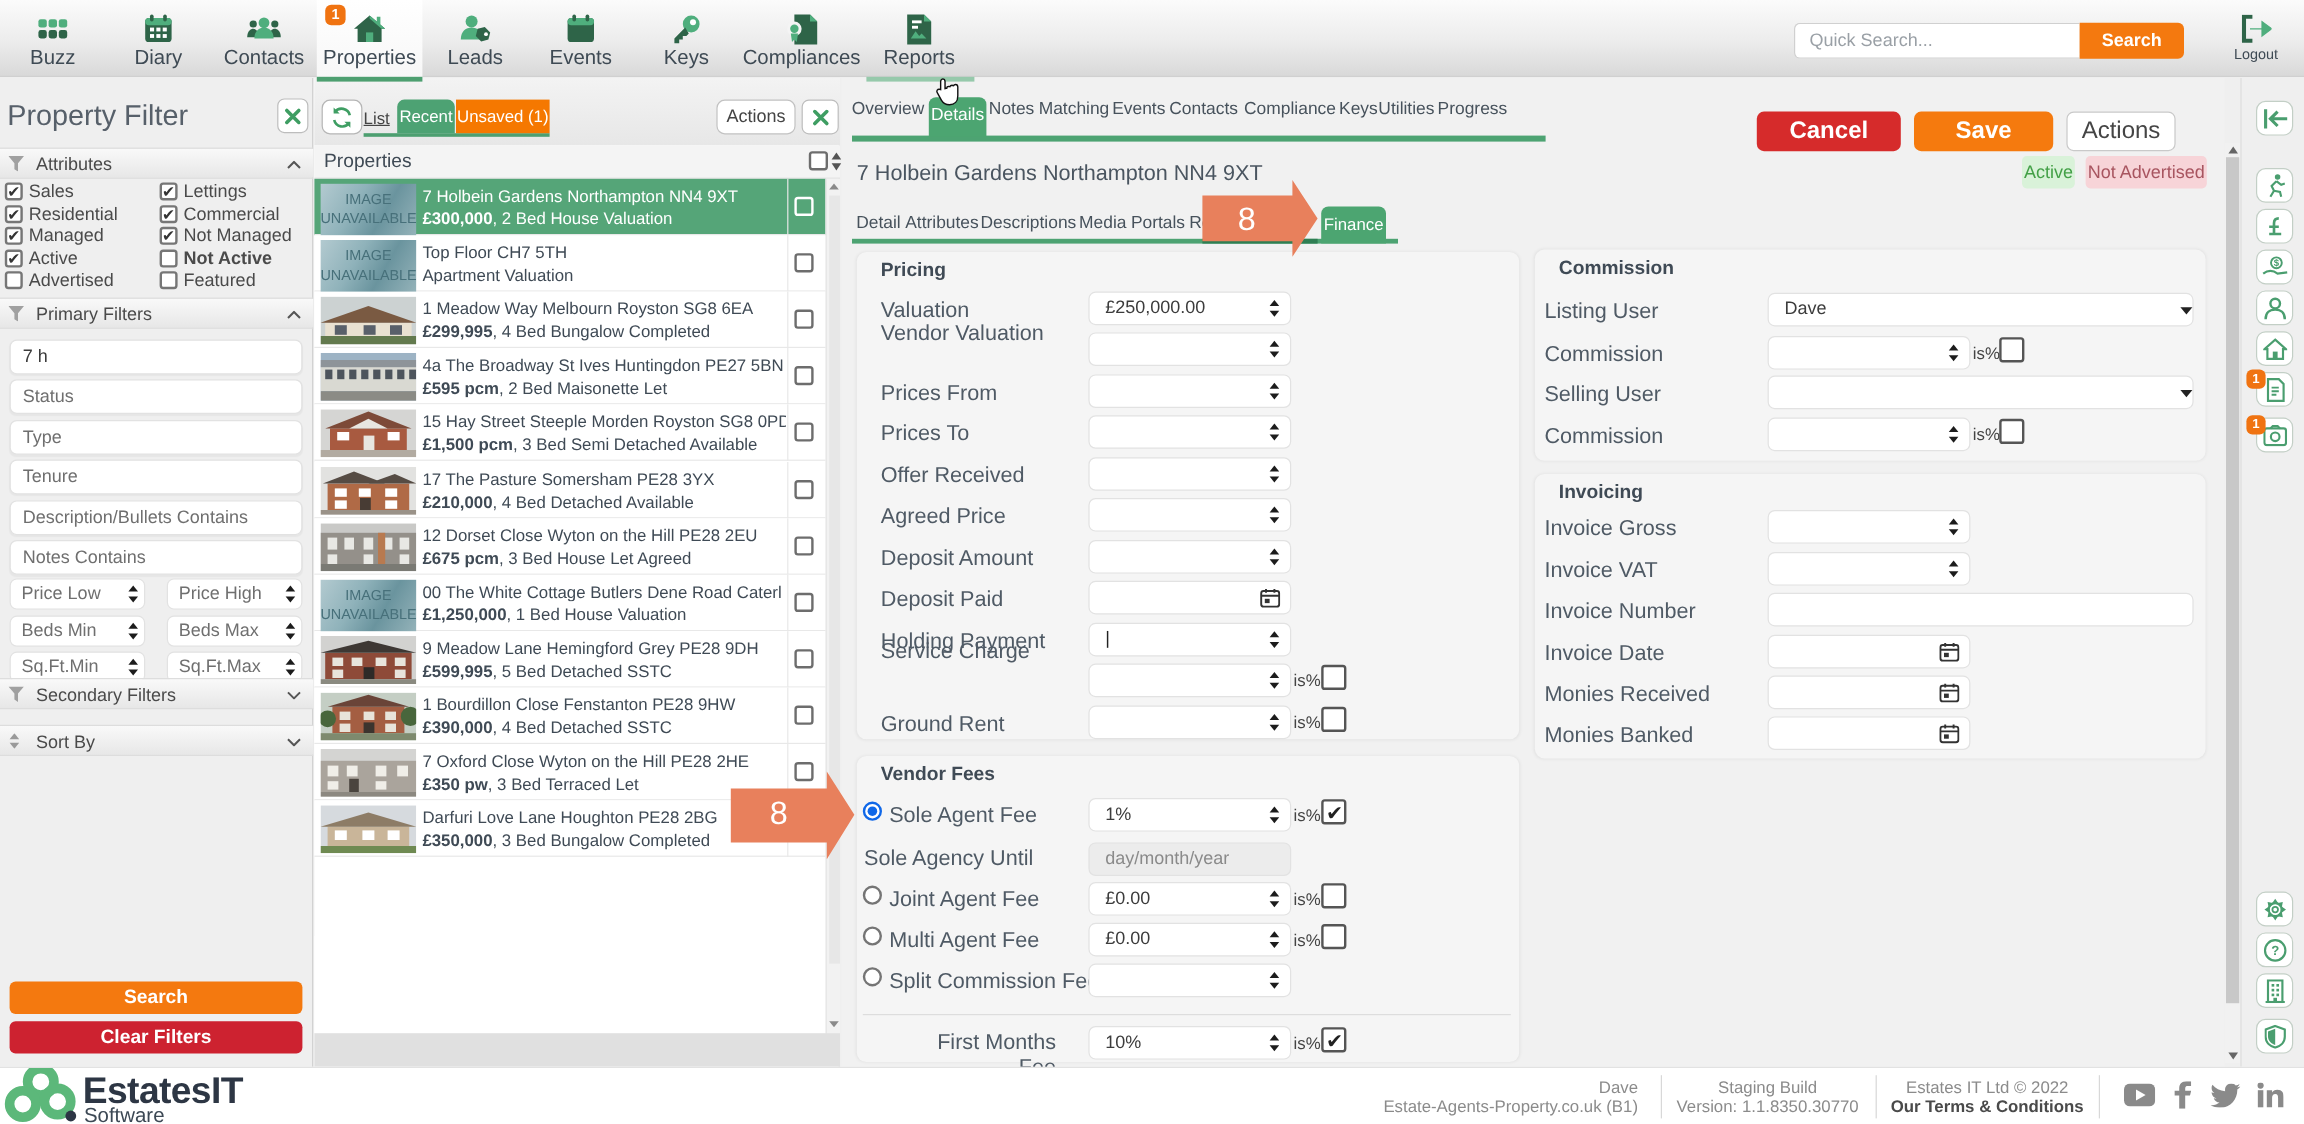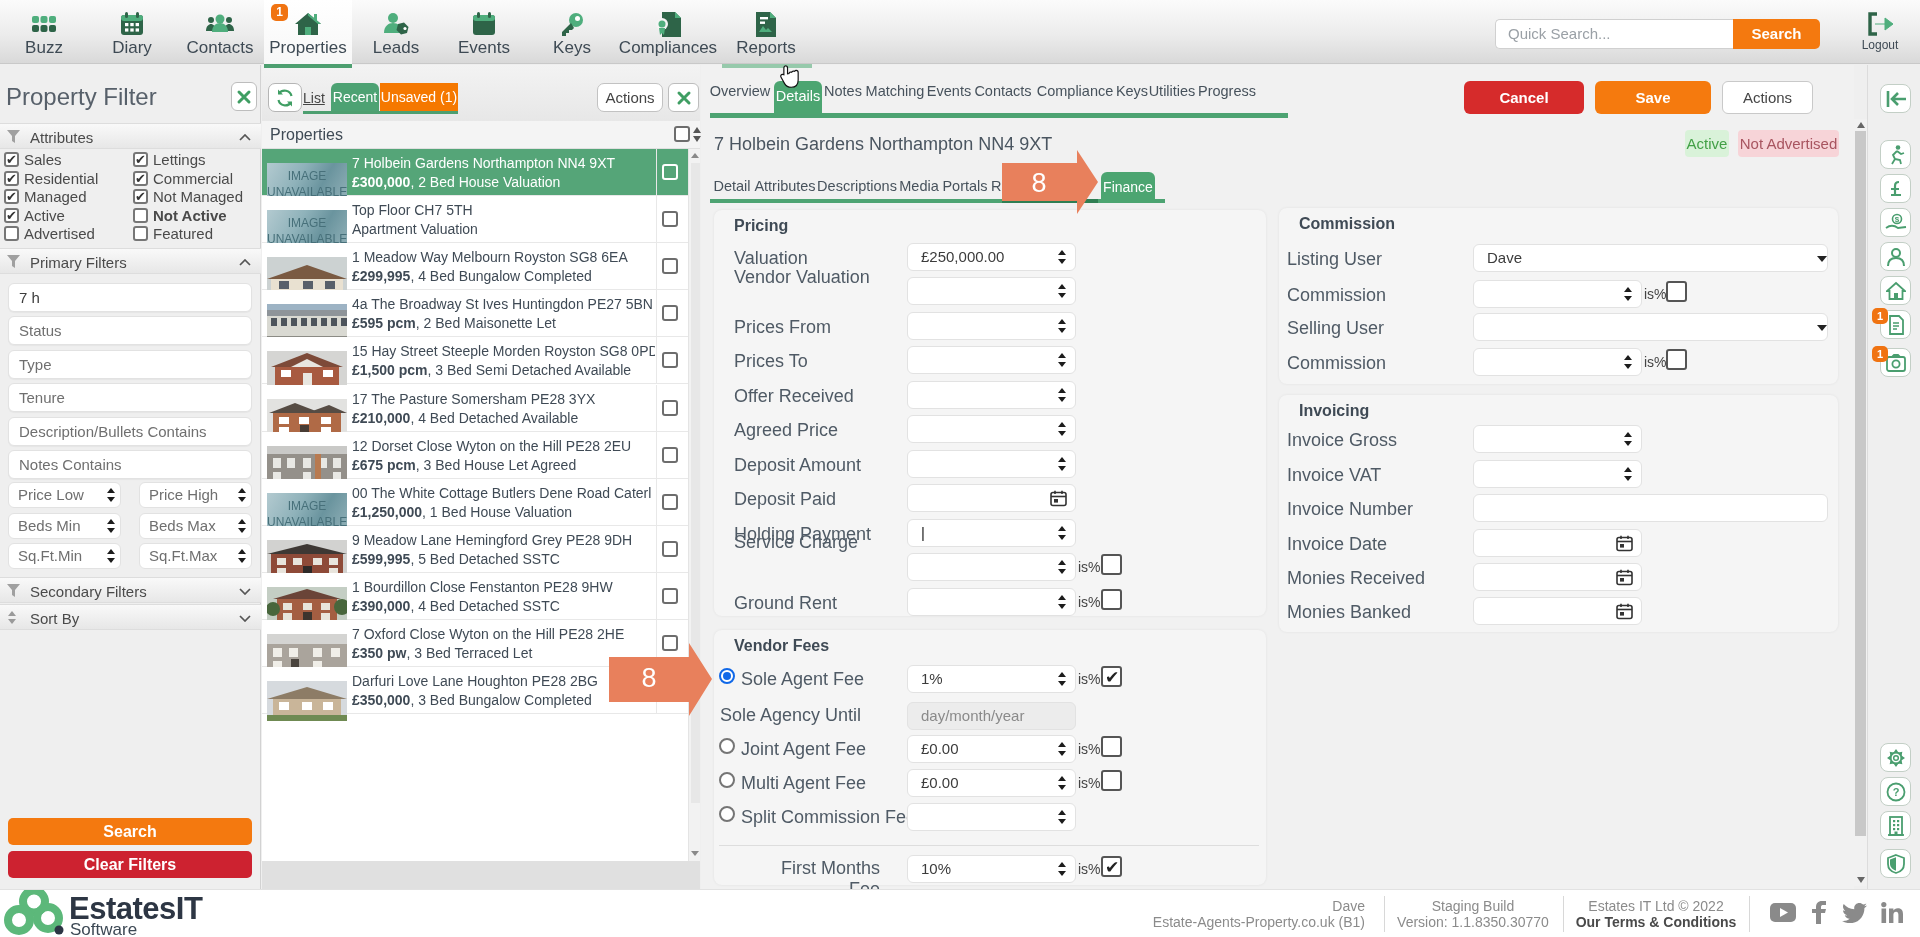--- a/index.html
+++ b/index.html
@@ -52,38 +52,38 @@
 #unsavedtab { position:absolute; left:118px; top:18px; width:78px; height:28px; background:#f57800; color:#fff; font-size:14px; text-align:center; line-height:28px; white-space:nowrap; }
 #mid-actions { position:absolute; left:335px; top:18px; width:66px; height:29px; background:#fff; border:1px solid #c2c2c2; border-radius:7px; font-size:15px; color:#444; text-align:center; line-height:27px; }
 #mid-x { position:absolute; left:406px; top:18px; width:31px; height:29px; }
 #listhead { position:absolute; left:0; top:56px; width:438px; height:28px; background:#f4f4f4; border-bottom:1px solid #e0e0e0; }
 #listhead .t { position:absolute; left:8px; top:5px; font-size:16px; color:#3f4a55; }
 #listhead .cb2 { left:412px; top:5px; }
 .cb2 { position:absolute; width:16px; height:16px; background:#fff; border:2px solid #6d6d6d; border-radius:3px; }
 #listrows { position:absolute; left:0; top:84px; width:426px; }
 .prow { position:absolute; left:0; width:426px; height:47px; border-bottom:1px solid #e8e8e8; background:#fff; }
 .prow.sel { background:#55a578; }
-.prow .thumb { position:absolute; left:5px; top:14px; width:80px; height:56px; overflow:hidden; }
+.prow .thumb { position:absolute; left:5px; top:4px; width:80px; height:56px; overflow:hidden; }
 .prow .l1 { position:absolute; left:90px; top:6px; font-size:14px; color:#3f4a55; white-space:nowrap; overflow:hidden; width:303px;}
 .prow .l2 { position:absolute; left:90px; top:25px; font-size:14px; color:#3f4a55; white-space:nowrap; overflow:hidden; width:303px; }
 .prow.sel .l1, .prow.sel .l2 { color:#fff; }
 .prow .cb2 { left:400px; top:15px; }
 .prow .vline { position:absolute; left:394px; top:0; width:1px; height:47px; background:#e8e8e8; }
 .unav { width:100%; height:100%; background:linear-gradient(120deg,#b3cad0,#8fb2ba 35%,#6a949e 60%,#9db9bf); color:#47707a; text-align:center; font-size:12px; line-height:1.35; padding-top:5px; }
 #vscroll { position:absolute; left:426px; top:84px; width:12px; height:727px; background:#f2f2f2; border-left:1px solid #e4e4e4; }
 #vscroll .thumb { position:absolute; left:2px; top:14px; width:9px; height:640px; background:#e7e7e7; }
 #hscroll { position:absolute; left:0; top:796px; width:438px; height:28px; background:#e0e0e0; }
 #belowlist { position:absolute; left:0; top:715px; width:426px; height:81px; background:#fff; }
 
 
 #main { position:absolute; left:701px; top:65px; width:1153px; height:824px; background:#f1f1f1; }
 .mtab { position:absolute; top:18px; font-size:14.5px; color:#47525c; transform:translateX(-50%); white-space:nowrap; }
 #mtab-active { position:absolute; left:73px; top:16px; width:48px; height:33px; background:#4ca571; border-radius:6px 6px 0 0; color:#fff; font-size:14.5px; text-align:center; line-height:30px; }
 #mtab-underline { position:absolute; left:9px; top:48px; width:578px; height:5px; background:#4da372; }
-.rbtn { position:absolute; top:16px; height:33px; border-radius:6px; color:#fff; font-size:15px; font-weight:bold; text-align:center; line-height:33px; }
+.rbtn { position:absolute; top:28px; height:33px; border-radius:6px; color:#fff; font-size:20px; font-weight:bold; text-align:center; line-height:33px; }
 #btn-cancel { left:763px; width:120px; background:#d62b2b; }
 #btn-save { left:894px; width:116px; background:#f57a0e; }
 #btn-actions { left:1021px; width:91px; background:#fff; border:1px solid #c9c9c9; color:#454545; font-weight:normal; line-height:31px; }
 #mtitle { position:absolute; left:13px; top:69px; font-size:18px; color:#4a5560; }
 .badge { position:absolute; top:65px; height:27px; border-radius:4px; font-size:15px; text-align:center; line-height:27px; }
 #badge-active { left:984px; width:44px; background:#d9f2d9; color:#43a047; }
 #badge-notadv { left:1037px; width:101px; background:#f7d4d8; color:#a85560; }
 .stab { position:absolute; top:113px; font-size:14.5px; color:#47525c; transform:translateX(-50%); white-space:nowrap; }
 #stab-finance { position:absolute; left:400px; top:107px; width:54px; height:31px; background:#4ca571; border-radius:6px 6px 0 0; color:#fff; font-size:14px; text-align:center; line-height:31px; }
 #stab-underline { position:absolute; left:9px; top:134px; width:455px; height:4px; background:#4da372; }
@@ -279,21 +279,21 @@
   <div class="sbinput" style="top:352px;">Description/Bullets Contains</div>
   <div class="sbinput" style="top:385px;">Notes Contains</div>
 
   <div class="sbnum" style="left:8px;top:417px;">Price Low<span class="spin"></span></div>
   <div class="sbnum" style="left:139px;top:417px;">Price High<span class="spin"></span></div>
   <div class="sbnum" style="left:8px;top:448px;">Beds Min<span class="spin"></span></div>
   <div class="sbnum" style="left:139px;top:448px;">Beds Max<span class="spin"></span></div>
   <div class="sbnum" style="left:8px;top:478px;">Sq.Ft.Min<span class="spin"></span></div>
   <div class="sbnum" style="left:139px;top:478px;">Sq.Ft.Max<span class="spin"></span></div>
 
-  <div class="sb-head" style="top:512px;">
+  <div class="sb-head" style="top:500px;">
     <svg class="funnel" width="13" height="13" viewBox="0 0 13 13">
           <path d="M0 0 h13 l-5 6 v7 l-3 -2 v-5 z" fill="#a0a0a0"></path>
         </svg>
     <div class="t">Secondary Filters</div>
         <svg class="chev" width="12" height="7" viewBox="0 0 12 7">
           <path d="M1 1 L6 6 L11 1" stroke="#555" stroke-width="1.7" fill="none"></path>
         </svg>
   </div>
   <div class="sb-head" style="top:539px;">
     <svg class="funnel" width="10" height="13" viewBox="0 0 10 13">

